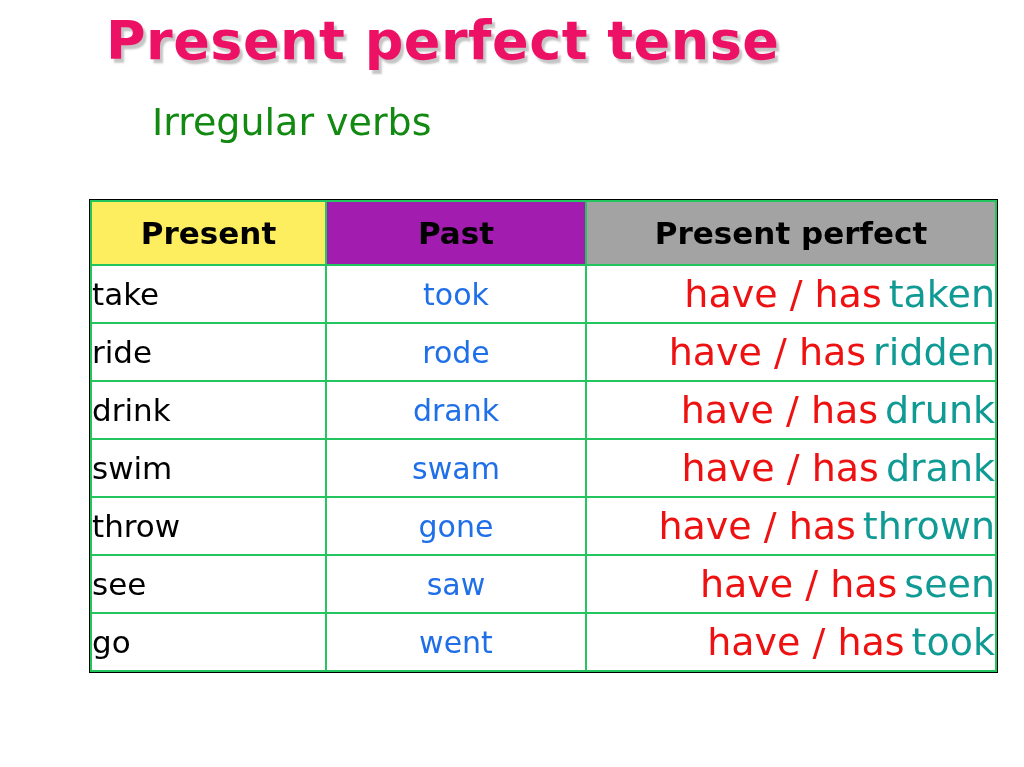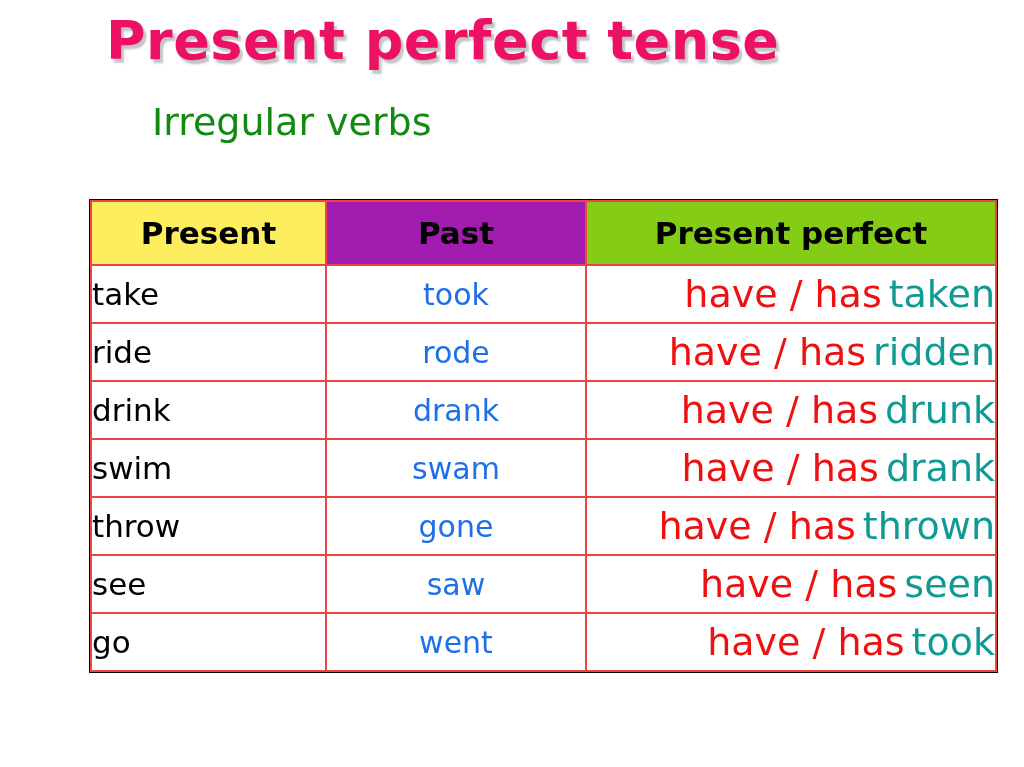--- a/index.html
+++ b/index.html
@@ -66,42 +66,42 @@
     border-collapse: collapse;
     table-layout: fixed;
     background: #ffffff;
   }
   #verb-table col.c-present { width: 235px; }
   #verb-table col.c-past    { width: 260px; }
   #verb-table col.c-perfect { width: 410px; }
 
   #verb-table th,
   #verb-table td {
-    border: 2px solid #ef4444;
+    border: 2px solid #22c55e;
     padding: 0;
     vertical-align: middle;
   }
 
   
   #verb-table {
     outline: 1px solid #000000;
   }
 
   thead th {
     height: 62px;
     font-family: "DejaVu Sans", sans-serif;
     font-size: 31px;
     font-weight: bold;
     color: #000000;
     text-align: center;
     white-space: nowrap;
   }
   th.h-present { background: #fcee5e; }
   th.h-past    { background: #a21caf; }
-  th.h-perfect { background: #84cc16; }
+  th.h-perfect { background: #a3a3a3; }
 
   tbody tr { height: 58px; }
 
   td.cell-present {
     text-align: left;
     padding-left: 14px;
     font-family: "DejaVu Sans", sans-serif;
     font-size: 31px;
     font-weight: normal;
     color: #000000;

